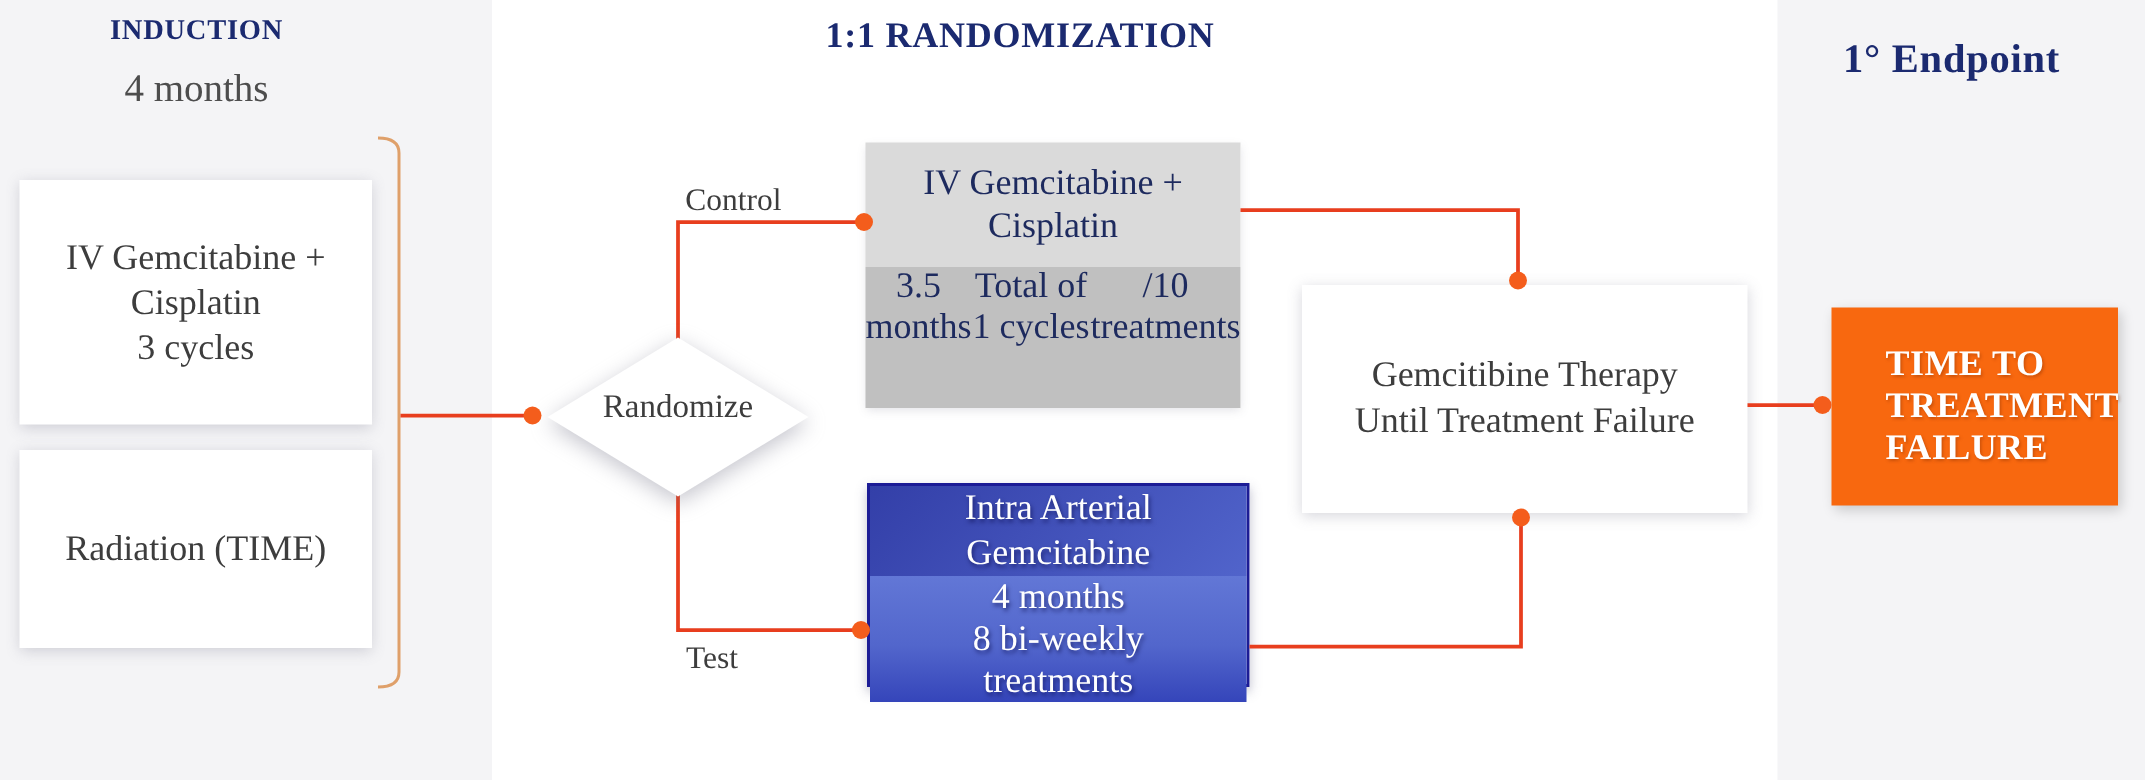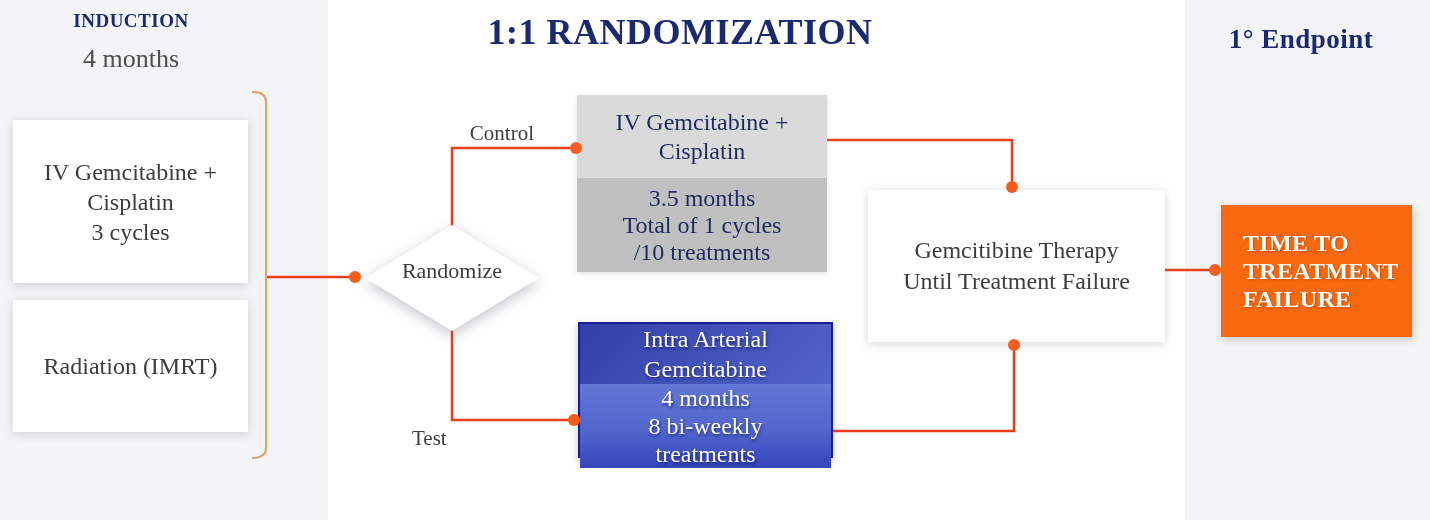--- a/index.html
+++ b/index.html
@@ -9,21 +9,21 @@
     --blue-border:#1c1c96; --orange-box-bg:#f8680f; --white:#ffffff;
   }
   html,body{margin:0;padding:0;background:var(--page-bg);}
   #app{position:relative;width:1430px;height:520px;overflow:hidden;
        font-family:"Liberation Serif","DejaVu Serif",serif;background:var(--page-bg);}
   .panel{position:absolute;top:0;height:520px;background:var(--panel-bg);}
   #panel-left{left:0;width:328px;}
   #panel-right{left:1185px;width:245px;}
 
   .hdr{position:absolute;text-align:center;font-weight:bold;color:var(--navy);
-       font-size:36px;letter-spacing:.5px;z-index:4;}
+       font-size:24px;letter-spacing:.5px;z-index:4;}
   #induction-title{left:2px;top:10px;width:258px;font-size:19px;}
   #induction-subtitle{position:absolute;left:2px;top:44px;width:258px;text-align:center;
        font-size:26px;color:#4d4d4d;z-index:4;}
   #randomization-title{left:330px;top:11px;width:700px;}
   #endpoint-title{left:1186px;top:10px;width:230px;font-size:27px;margin-top:14px;}
 
   .wbox{position:absolute;background:var(--white);color:var(--box-text-dark);
         display:flex;flex-direction:column;justify-content:center;align-items:center;
         text-align:center;font-size:24px;line-height:30px;z-index:2;
         box-shadow:0 2px 9px rgba(120,120,140,.30);}
@@ -31,43 +31,43 @@
   #induction-box2{left:13px;top:300px;width:235px;height:132px;}
   #continuation-box{left:868px;top:190px;width:297px;height:152px;line-height:31px;}
 
   .stackbox{position:absolute;z-index:2;display:flex;flex-direction:column;
             text-align:center;}
   #control-box{left:577px;top:95px;width:250px;height:177px;color:var(--control-text);
                font-size:24px;box-shadow:0 2px 6px rgba(120,120,140,.20);}
   #control-box .sec-top{height:83px;background:var(--control-top-bg);
         display:flex;flex-direction:column;justify-content:center;line-height:29px;}
   #control-box .sec-bottom{flex:1;background:var(--control-bottom-bg);
-        display:flex;flex-direction:column;justify-content:center;line-height:27px;}
+        display:flex;flex-direction:row;justify-content:center;line-height:27px;}
 
   #test-box{left:578px;top:322px;width:255px;height:136px;box-sizing:border-box;
             border:2px solid var(--blue-border);color:#fff;font-size:24px;
             text-shadow:1px 2px 3px rgba(0,0,60,.55);
             box-shadow:0 3px 7px rgba(80,80,120,.35);}
   #test-box .sec-top{height:70px;background:linear-gradient(135deg,#333fa8,#5164cb);
         display:flex;flex-direction:column;justify-content:center;line-height:30px;}
   #test-box .sec-bottom{flex:1;background:linear-gradient(180deg,#6277d6 0%,#5266cc 55%,#3545ba 100%);
         display:flex;flex-direction:column;justify-content:center;line-height:28px;}
 
   #endpoint-box{position:absolute;left:1221px;top:205px;width:191px;height:132px;
         background:var(--orange-box-bg);color:#fff;font-weight:bold;font-size:24px;
         line-height:28px;display:flex;flex-direction:column;justify-content:center;
-        padding-left:22px;box-sizing:border-box;z-index:2;letter-spacing:.3px;
+        padding-left:36px;box-sizing:border-box;z-index:2;letter-spacing:.3px;
         text-shadow:1px 1px 2px rgba(120,40,0,.35);
         box-shadow:2px 3px 8px rgba(0,0,0,.18);}
 
   #diamond-label{position:absolute;left:365px;top:258px;width:174px;text-align:center;
         font-size:22px;color:var(--box-text-dark);z-index:4;}
   .branch-label{position:absolute;font-size:21px;color:var(--box-text-dark);z-index:4;}
-  #control-label{left:444px;top:121px;width:90px;text-align:right;}
-  #test-label{left:412px;top:426px;width:60px;text-align:left;}
+  #control-label{left:444px;top:121px;width:90px;text-align:center;}
+  #test-label{left:432px;top:426px;width:60px;text-align:right;}
 
   #connector-overlay{position:absolute;left:0;top:0;z-index:3;pointer-events:none;}
   .conn{stroke:var(--accent-line);stroke-width:2.5;fill:none;}
   .conn-dot{fill:var(--dot);}
   .bracket{stroke:var(--bracket);stroke-width:2;fill:none;}
   #diamond-shape{fill:#fff;}
 </style>
 </head>
 <body>
 
@@ -100,21 +100,21 @@
     <circle class="conn-dot" cx="1215" cy="270" r="6"></circle>
   </svg>
 
   <div class="wbox" id="induction-box1">
     <span>IV Gemcitabine +</span>
     <span>Cisplatin</span>
     <span>3 cycles</span>
   </div>
 
   <div class="wbox" id="induction-box2">
-    <span>Radiation (IMRT)</span>
+    <span>Radiation (TIME)</span>
   </div>
 
   <div id="diamond-label">Randomize</div>
   <div class="branch-label" id="control-label">Control</div>
   <div class="branch-label" id="test-label">Test</div>
 
   <div class="stackbox" id="control-box">
     <div class="sec-top">
       <span>IV Gemcitabine +</span>
       <span>Cisplatin</span>

